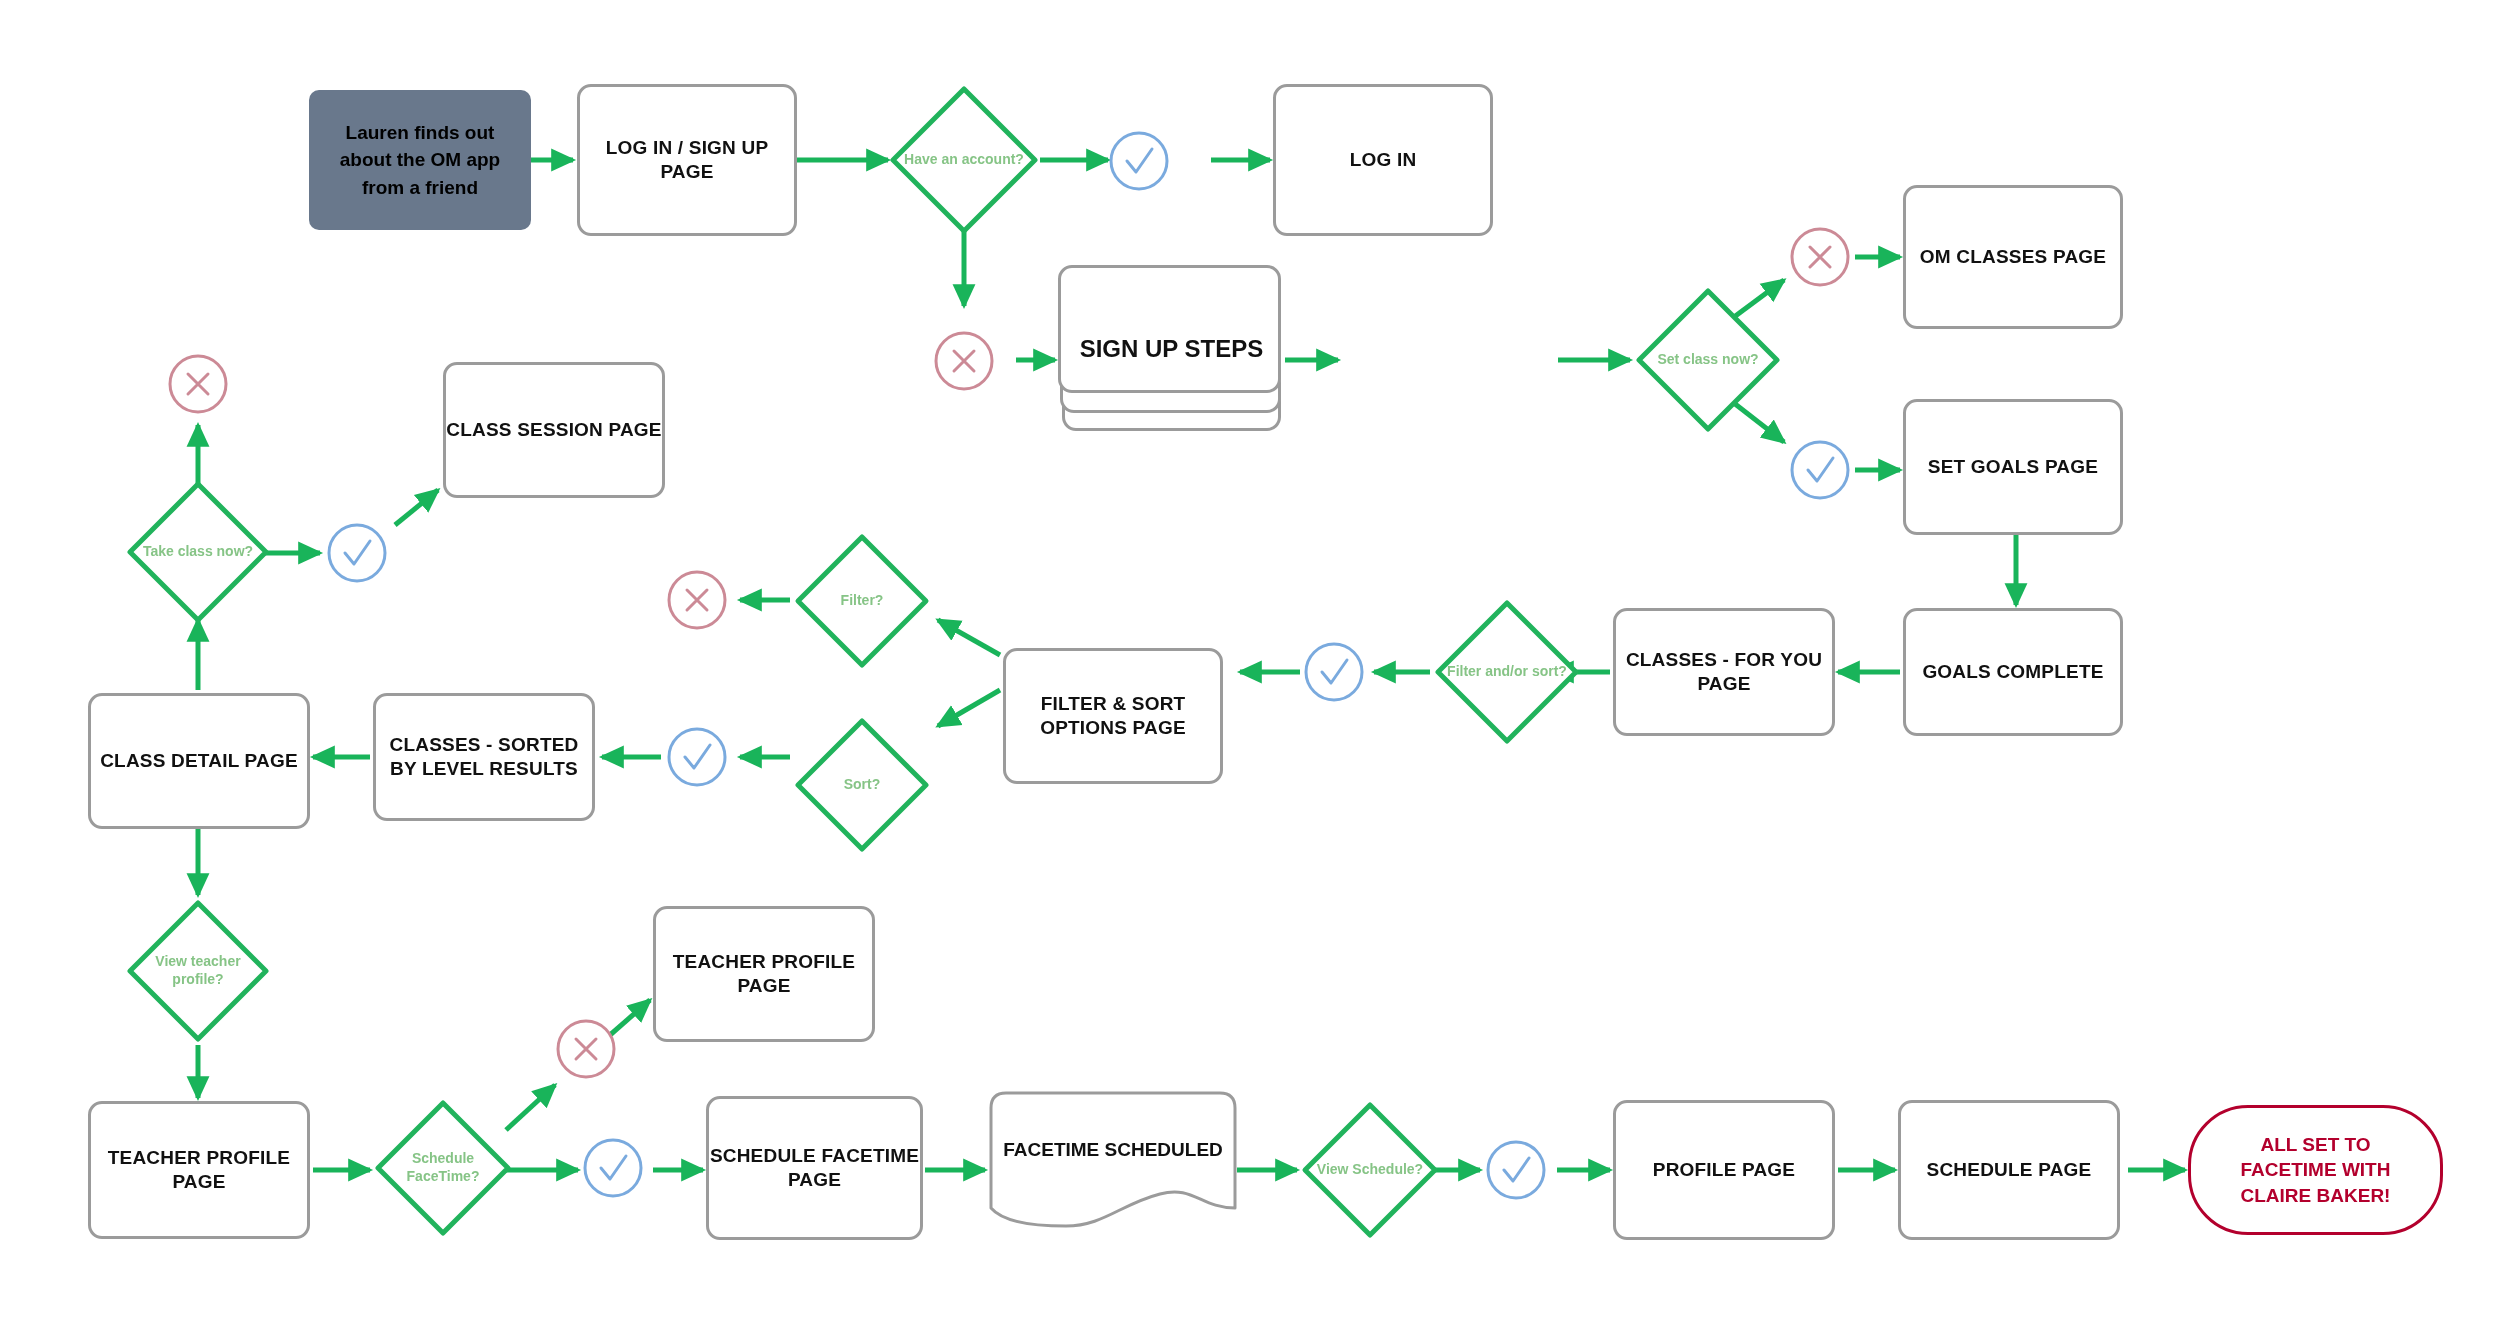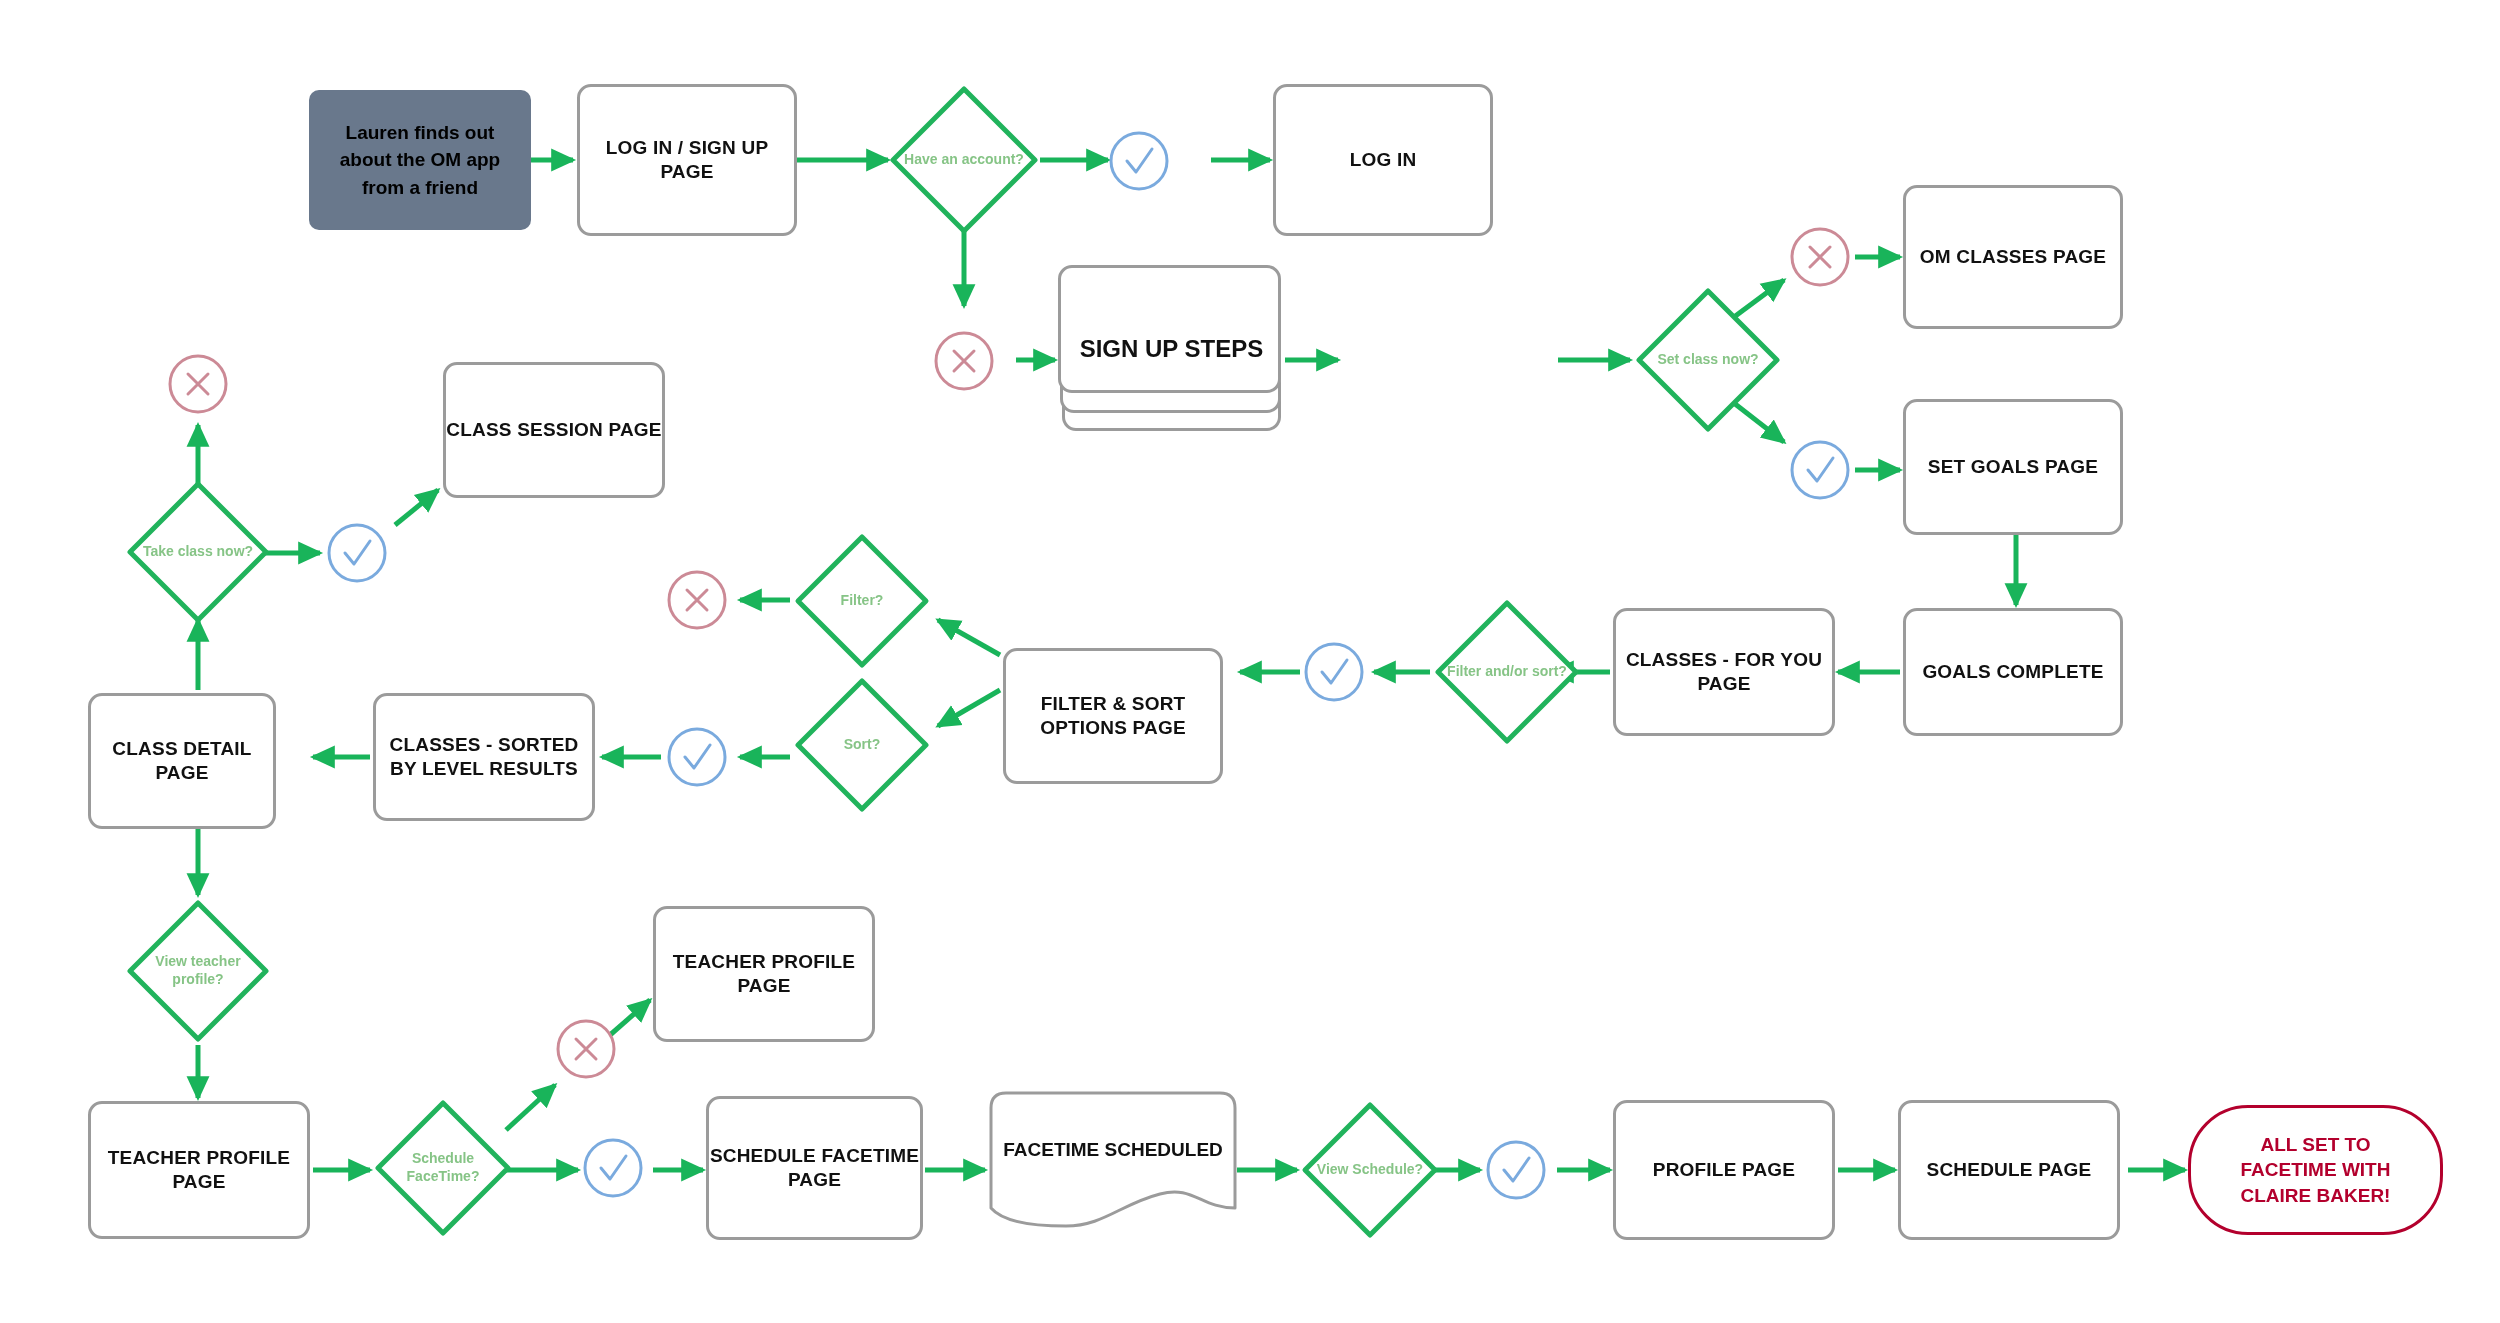--- a/index.html
+++ b/index.html
@@ -238,39 +238,39 @@
     <span class="dlabel">Filter?</span>
   </div>
 
   <div class="node marker" style="left:666px;top:569px;width:62px;height:62px;">
     <svg width="62" height="62" viewBox="0 0 62 62">
       <circle cx="31" cy="31" r="28" fill="#ffffff" stroke="#cc8a96" stroke-width="3"></circle>
       <path d="M21 21 L41 41 M41 21 L21 41" fill="none" stroke="#cc8a96" stroke-width="3" stroke-linecap="round"></path>
     </svg>
   </div>
 
-  <div class="node diamond" style="left:793px;top:676px;width:138px;height:138px;justify-content:center;">
+  <div class="node diamond" style="left:793px;top:716px;width:138px;height:138px;justify-content:center;">
     <svg class="dshape" viewBox="0 0 138 138">
       <polygon points="69,5 133,69 69,133 5,69" fill="#ffffff" stroke="#21b35c" stroke-width="5" stroke-linejoin="round"></polygon>
     </svg>
     <span class="dlabel">Sort?</span>
   </div>
 
   <div class="node marker" style="left:666px;top:726px;width:62px;height:62px;">
     <svg width="62" height="62" viewBox="0 0 62 62">
       <circle cx="31" cy="31" r="28" fill="#ffffff" stroke="#7aaade" stroke-width="3"></circle>
       <path d="M19 31 L28 42 L44 19" fill="none" stroke="#7aaade" stroke-width="3" stroke-linecap="round" stroke-linejoin="round"></path>
     </svg>
   </div>
 
   <div class="node box" style="left:373px;top:693px;width:222px;height:128px;">
     <span>CLASSES - SORTED BY LEVEL RESULTS</span>
   </div>
 
-  <div class="node box" style="left:88px;top:693px;width:188px;height:136px;">
+  <div class="node box" style="left:88px;top:693px;width:222px;height:136px;">
     <span>CLASS DETAIL PAGE</span>
   </div>
 
   <div class="node diamond" style="left:125px;top:479px;width:146px;height:146px;">
     <svg class="dshape" viewBox="0 0 146 146">
       <polygon points="73,5 141,73 73,141 5,73" fill="#ffffff" stroke="#21b35c" stroke-width="5" stroke-linejoin="round"></polygon>
     </svg>
     <span class="dlabel">Take class now?</span>
   </div>
 

